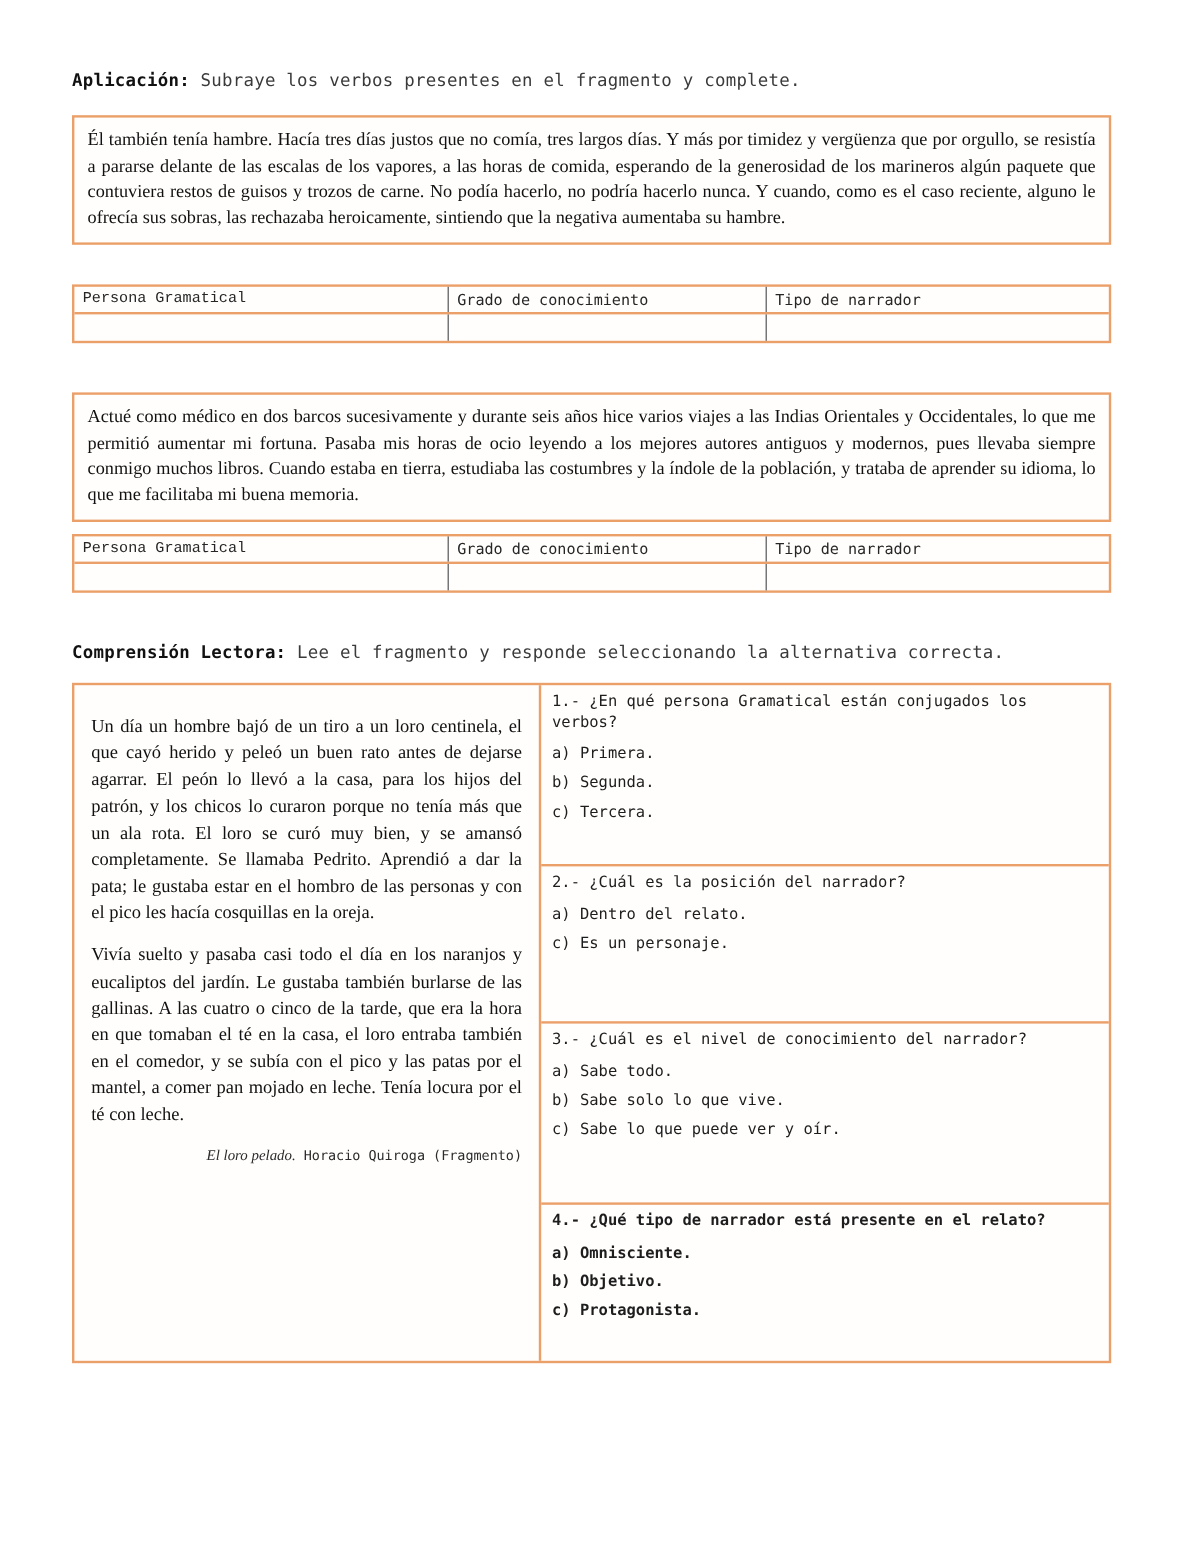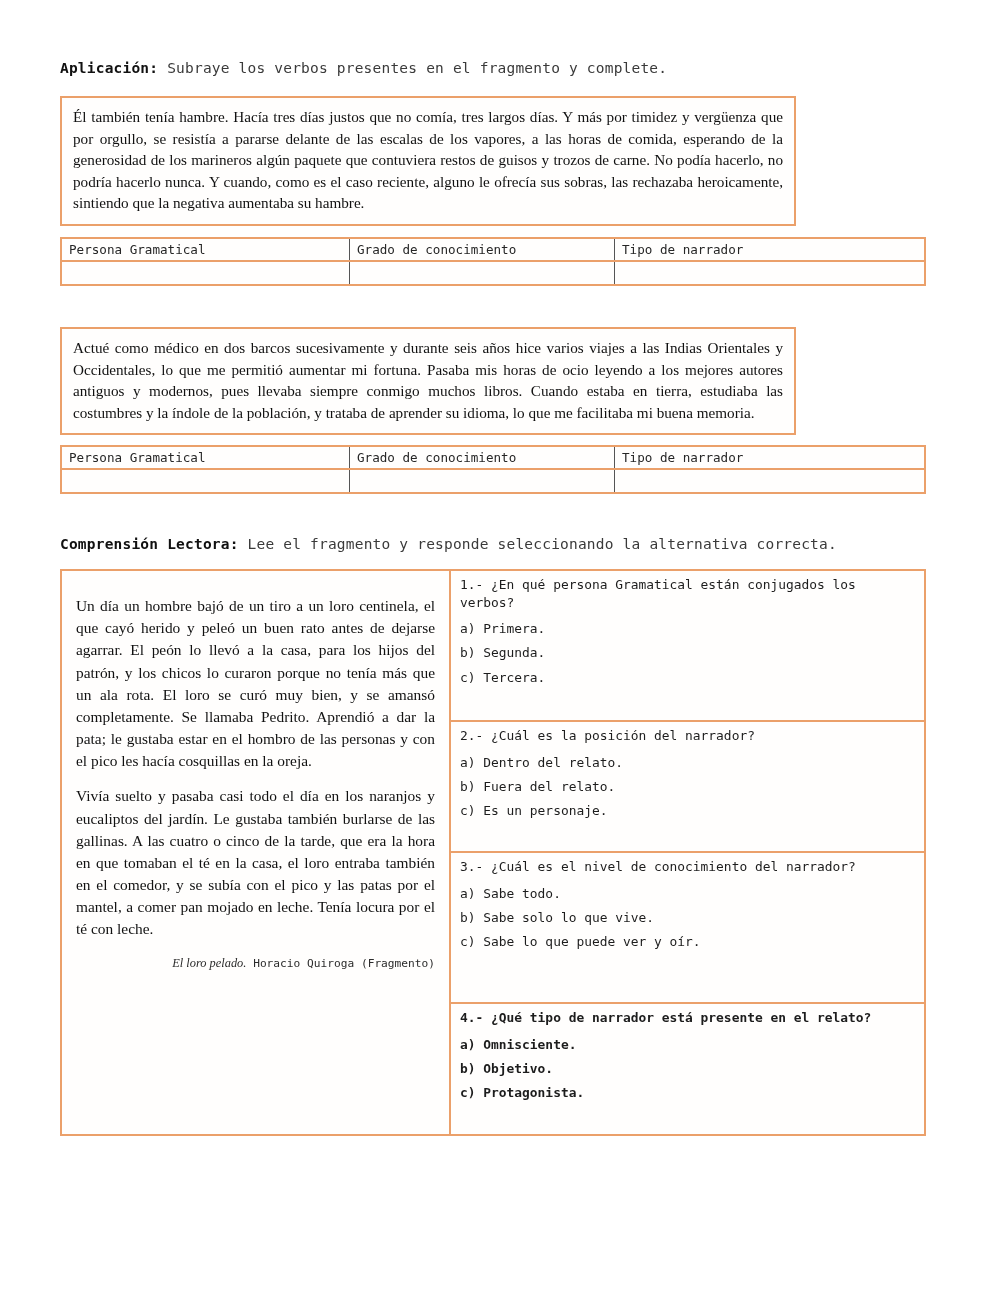--- a/index.html
+++ b/index.html
@@ -43,21 +43,21 @@
     font-size: 14.5px;
     color: #3a3a3a;
   }
   #instr-aplicacion { top: 60px; }
   #instr-comprension { top: 536px; }
 
   
   .frag-block {
     position: absolute;
     left: 60px;
-    width: 736px;
+    width: 866px;
     border: 2px solid #eba06a;
     box-sizing: border-box;
     background: #fffefd;
   }
   .frag-text {
     padding: 8px 11px 10px 11px;
     font-family: "Liberation Serif", serif;
     font-size: 15.2px;
     line-height: 1.42;
     text-align: justify;
@@ -84,21 +84,21 @@
     box-sizing: border-box;
     border-right: 1.5px solid #555;
     padding: 3px 7px;
     font-family: "DejaVu Sans Mono", "Liberation Mono", monospace;
     font-size: 12.6px;
     color: #262626;
     white-space: nowrap;
     overflow: hidden;
   }
   .attr-cell:last-child { border-right: none; }
-  .attr-cell.c1 { width: 288px; }
+  .attr-cell.c1 { width: 312px; font-family: Liberation Mono, monospace; }
   .attr-cell.c2 { width: 265px; }
   .attr-cell.c3 { flex: 1; }
   .attr-row.body .attr-cell { height: 22px; padding-top: 2px; }
 
   
   #frag1 { top: 96px; }
   #table1 { top: 237px; }
   #frag2 { top: 327px; }
   #table2 { top: 445px; }
 
@@ -238,21 +238,20 @@
       <div class="qbox" id="qbox-1">
         <div class="q-text">1.- ¿En qué persona Gramatical están conjugados los verbos?</div>
         <div class="q-opt">a) Primera.</div>
         <div class="q-opt">b) Segunda.</div>
         <div class="q-opt">c) Tercera.</div>
       </div>
 
       <div class="qbox" id="qbox-2">
         <div class="q-text">2.- ¿Cuál es la posición del narrador?</div>
         <div class="q-opt">a) Dentro del relato.</div>
-        <div class="q-opt">b) Fuera del relato.</div>
         <div class="q-opt">c) Es un personaje.</div>
       </div>
 
       <div class="qbox" id="qbox-3">
         <div class="q-text">3.- ¿Cuál es el nivel de conocimiento del narrador?</div>
         <div class="q-opt">a) Sabe todo.</div>
         <div class="q-opt">b) Sabe solo lo que vive.</div>
         <div class="q-opt">c) Sabe lo que puede ver y oír.</div>
       </div>
 

